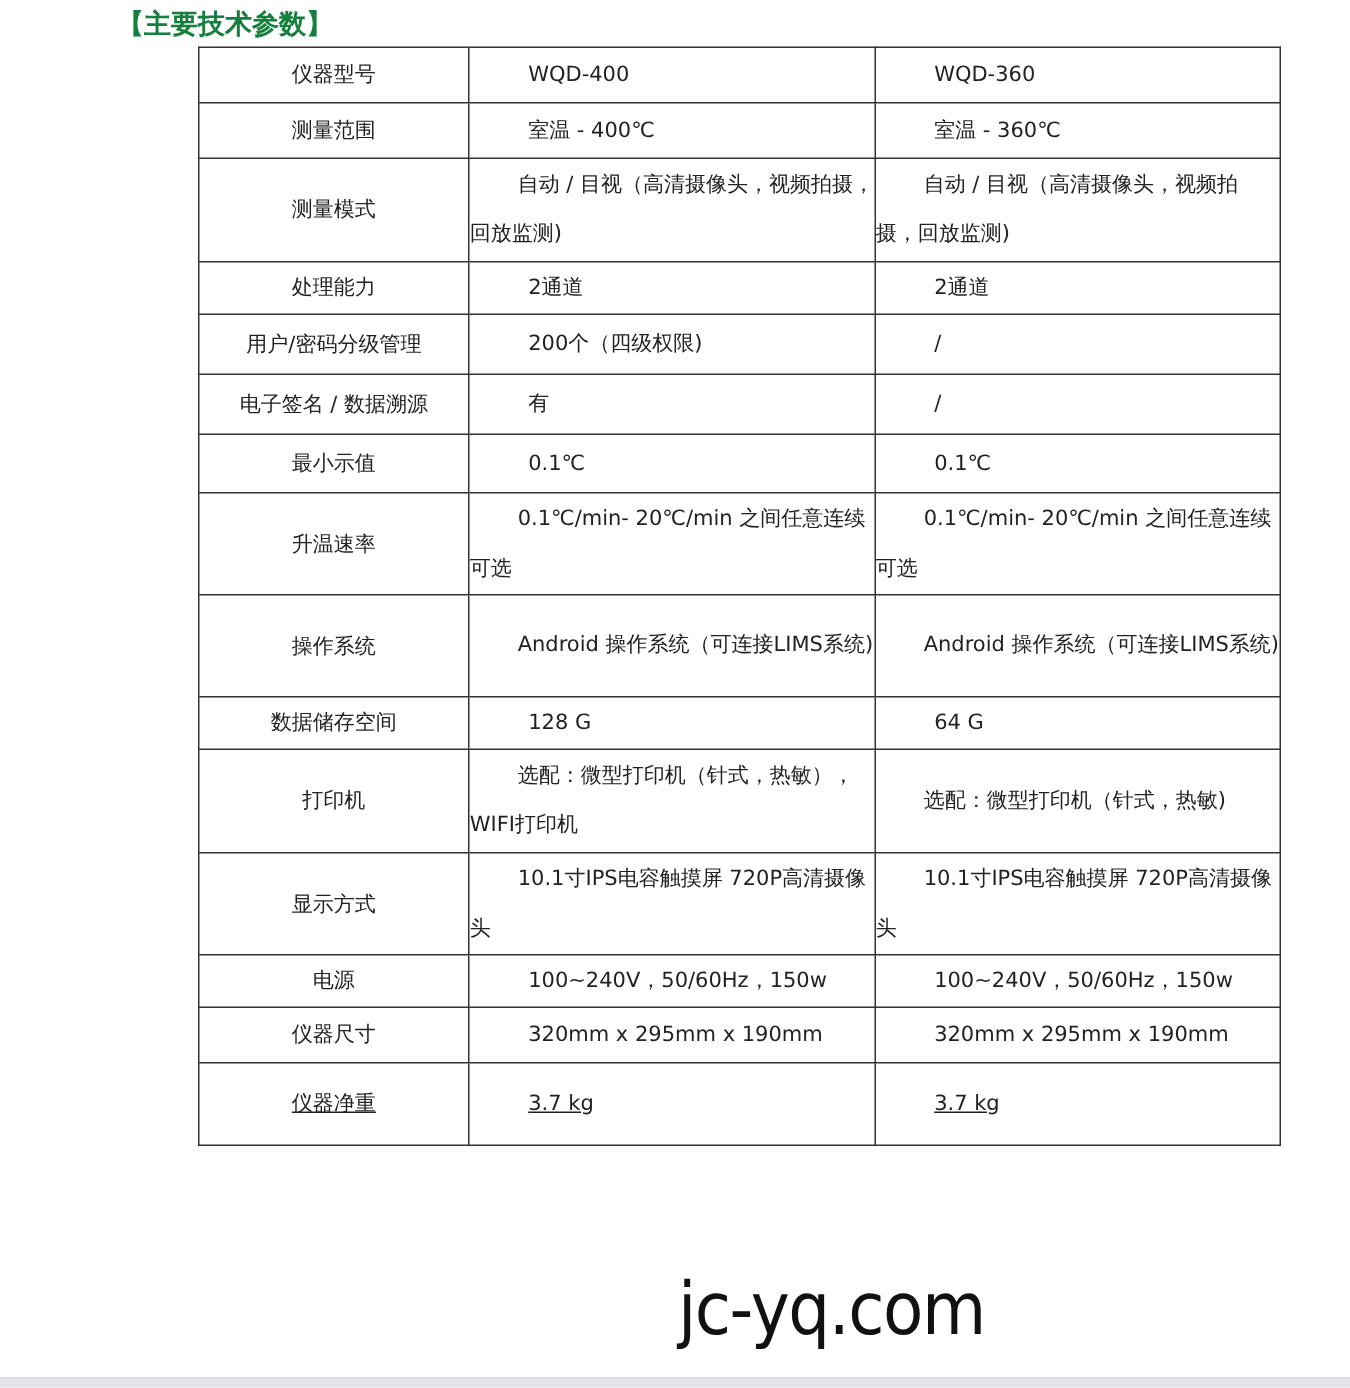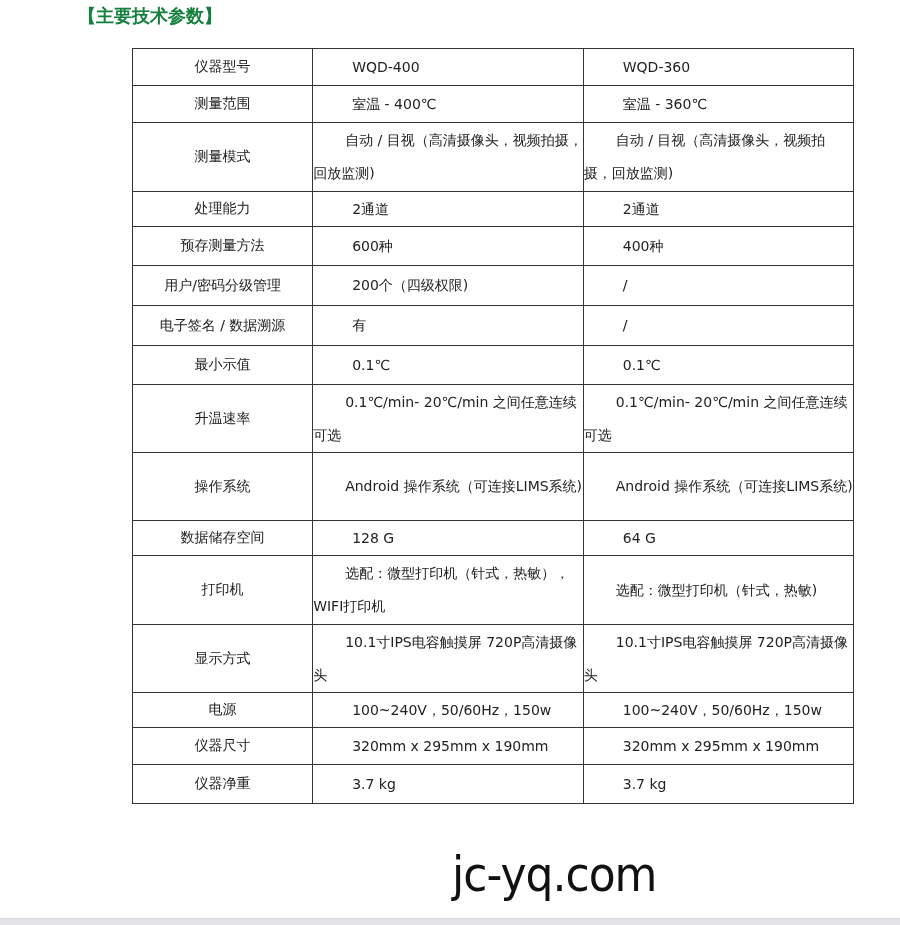--- a/index.html
+++ b/index.html
@@ -1,19 +1,19 @@
 <!DOCTYPE html>
 <html><head>
 <meta charset="utf-8">
 <style>
   html, body { margin: 0; padding: 0; background: #ffffff; }
   body { width: 900px; height: 925px; position: relative; overflow: hidden;
          font-family: "DejaVu Sans", "Liberation Sans", sans-serif; color: #222; }
   .title { position: absolute; left: 78px; top: 4px; font-size: 18px; font-weight: bold; color: #15803d; letter-spacing: 0px; }
-  table.spec { position: absolute; left: 132px; top: 48px; border-collapse: collapse; width: 722px; font-size: 14px; }
+  table.spec { position: absolute; left: 132px; top: 31px; border-collapse: collapse; width: 722px; font-size: 14px; }
   table.spec td { border: 1px solid #333; padding: 0; vertical-align: middle; }
   td.label { width: 200px; text-align: center; }
   td.val { width: 257px; text-align: left; line-height: 33px; padding: 0 6px 0 7px; }
   td.val .txt { display: block; text-indent: 32px; word-break: break-all; }
   td.val.single { padding-left: 39px; }
   td.val.single .txt { text-indent: 0; }
   .watermark { position: absolute; left: 452px; top: 848px; font-family: "DejaVu Sans", sans-serif; font-size: 44px; color: #111; letter-spacing: -1px; transform: scaleY(1.1); }
   .bottom-bar { position: absolute; left: 0; right: 0; top: 918px; height: 7px; background: #e4e4e8; border-top: 1px solid #d6d6dc; }
 </style>
 </head>
@@ -50,29 +50,20 @@
           <span class="txt">自动 / 目视（高清摄像头，视频拍摄，回放监测)</span>
         </td>
       </tr>
       <tr style="height: 35px;">
         <td class="label">处理能力</td>
         <td class="val single">
           <span class="txt">2通道</span>
         </td>
         <td class="val single">
           <span class="txt">2通道</span>
-        </td>
-      </tr>
-      <tr style="height: 39px;">
-        <td class="label">预存测量方法</td>
-        <td class="val single">
-          <span class="txt">600种</span>
-        </td>
-        <td class="val single">
-          <span class="txt">400种</span>
         </td>
       </tr>
       <tr style="height: 40px; padding-left: 10px;">
         <td class="label">用户/密码分级管理</td>
         <td class="val single">
           <span class="txt">200个（四级权限)</span>
         </td>
         <td class="val single">
           <span class="txt">/</span>
         </td>
@@ -151,21 +142,21 @@
       </tr>
       <tr style="height: 37px;">
         <td class="label">仪器尺寸</td>
         <td class="val single">
           <span class="txt">320mm x 295mm x 190mm</span>
         </td>
         <td class="val single">
           <span class="txt">320mm x 295mm x 190mm</span>
         </td>
       </tr>
-      <tr style="height: 39px;">
+      <tr style="height: 55px; text-decoration: underline;">
         <td class="label">仪器净重</td>
         <td class="val single">
           <span class="txt">3.7 kg</span>
         </td>
         <td class="val single">
           <span class="txt">3.7 kg</span>
         </td>
       </tr>
     </tbody>
 </table>

